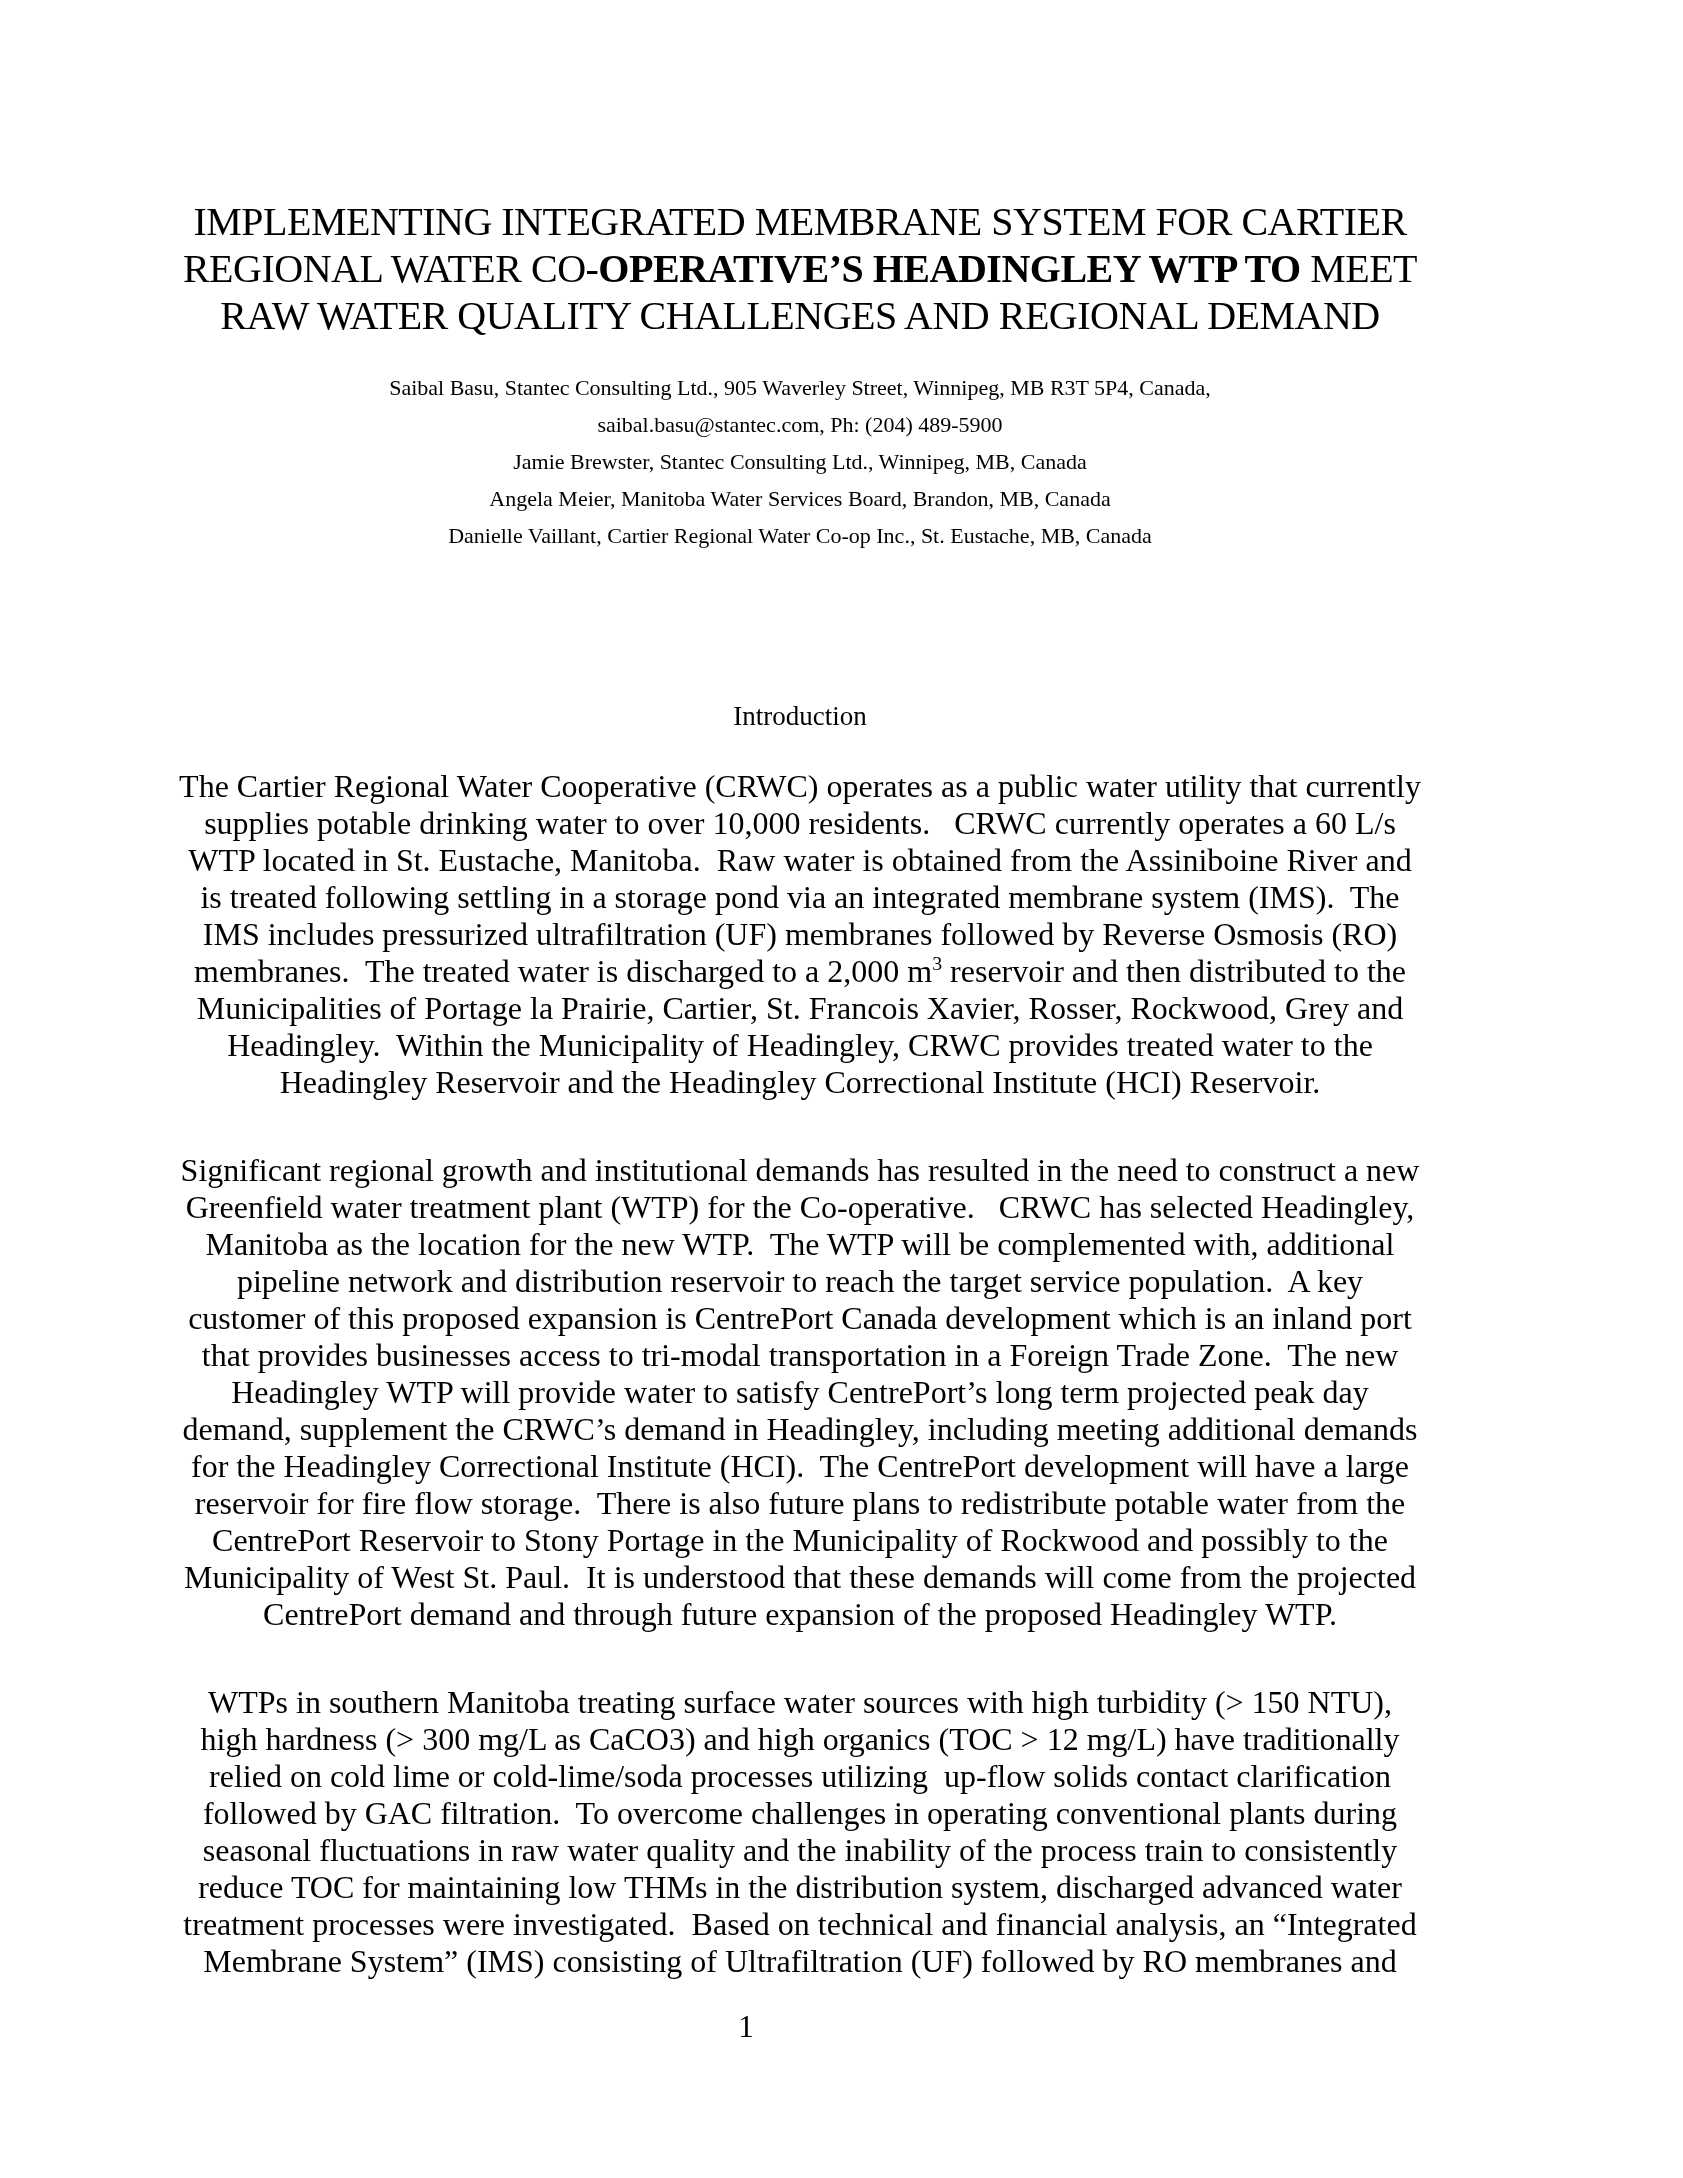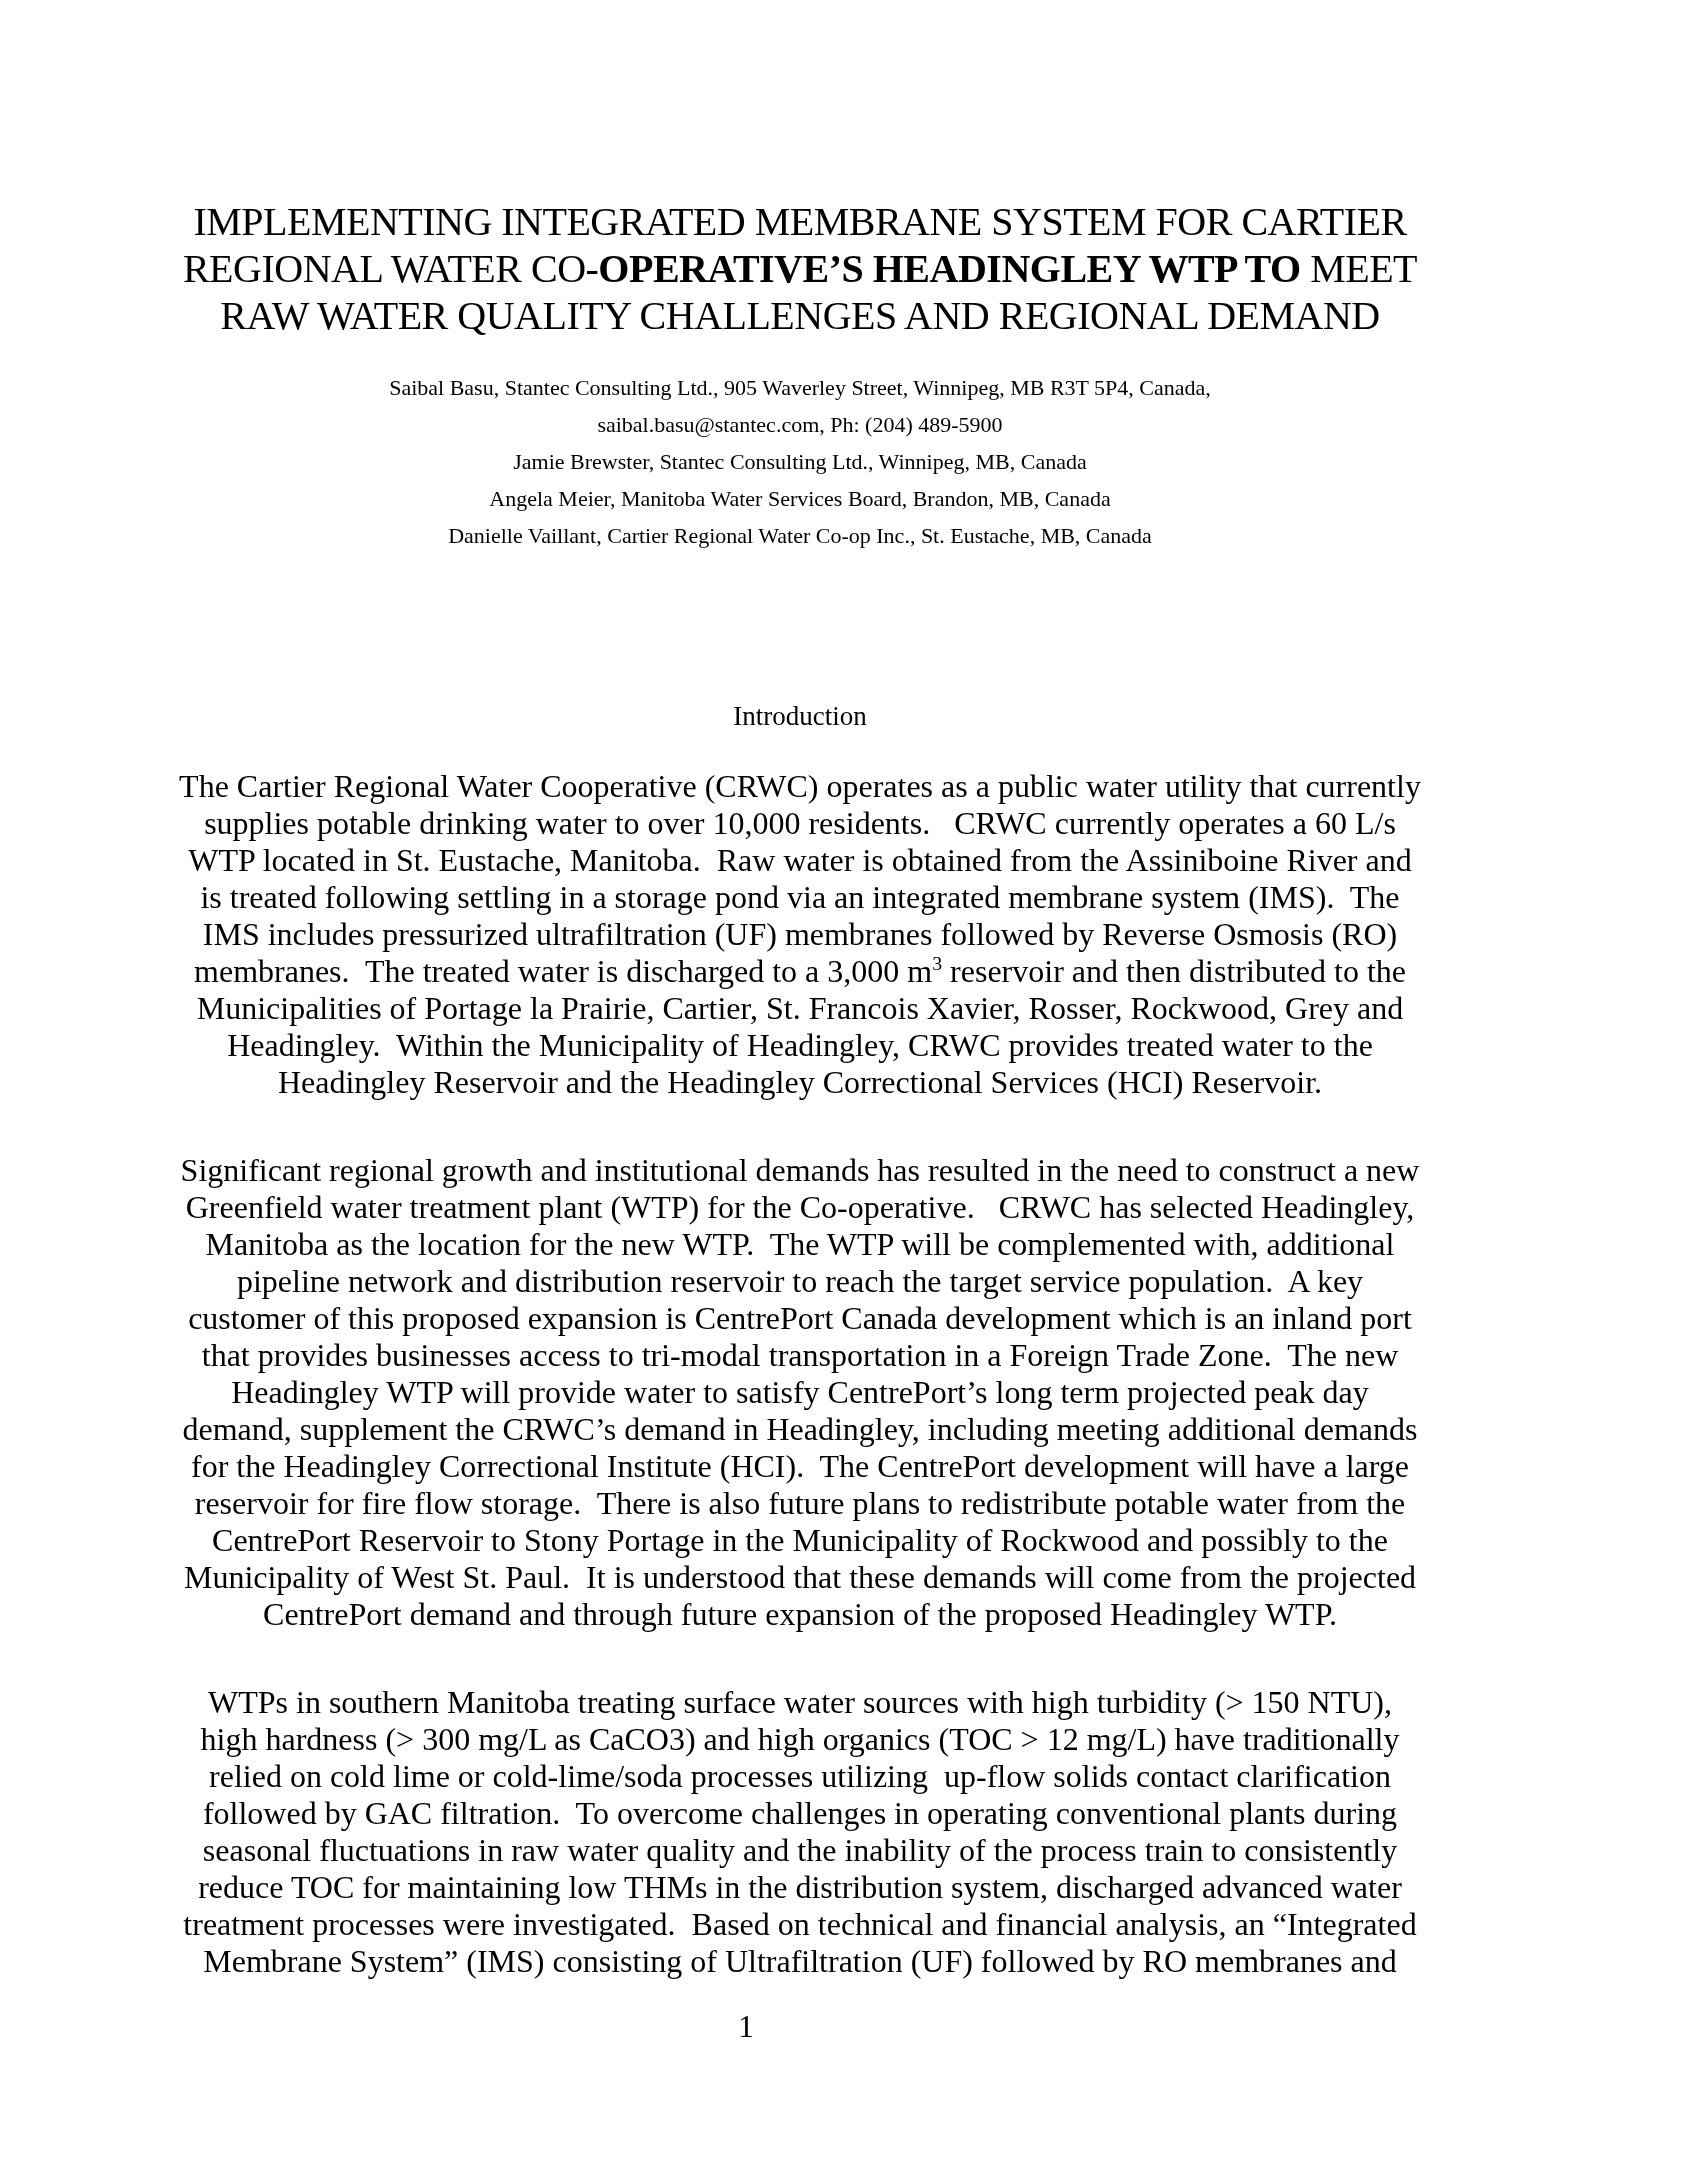--- a/index.html
+++ b/index.html
@@ -94,24 +94,24 @@
     </div>
 
     <div class="section-heading">Introduction</div>
 
     <div class="para">
       <div class="line">The Cartier Regional Water Cooperative (CRWC) operates as a public water utility that currently</div>
       <div class="line">supplies potable drinking water to over 10,000 residents.   CRWC currently operates a 60 L/s</div>
       <div class="line">WTP located in St. Eustache, Manitoba.  Raw water is obtained from the Assiniboine River and</div>
       <div class="line">is treated following settling in a storage pond via an integrated membrane system (IMS).  The</div>
       <div class="line">IMS includes pressurized ultrafiltration (UF) membranes followed by Reverse Osmosis (RO)</div>
-      <div class="line"><span>membranes.  The treated water is discharged to a 3,000 m</span><sup>3</sup><span> reservoir and then distributed to the</span></div>
+      <div class="line"><span>membranes.  The treated water is discharged to a 2,000 m</span><sup>3</sup><span> reservoir and then distributed to the</span></div>
       <div class="line">Municipalities of Portage la Prairie, Cartier, St. Francois Xavier, Rosser, Rockwood, Grey and</div>
       <div class="line">Headingley.  Within the Municipality of Headingley, CRWC provides treated water to the</div>
-      <div class="line">Headingley Reservoir and the Headingley Correctional Services (HCI) Reservoir.</div>
+      <div class="line">Headingley Reservoir and the Headingley Correctional Institute (HCI) Reservoir.</div>
     </div>
 
     <div class="para spaced">
       <div class="line">Significant regional growth and institutional demands has resulted in the need to construct a new</div>
       <div class="line">Greenfield water treatment plant (WTP) for the Co-operative.   CRWC has selected Headingley,</div>
       <div class="line">Manitoba as the location for the new WTP.  The WTP will be complemented with, additional</div>
       <div class="line">pipeline network and distribution reservoir to reach the target service population.  A key</div>
       <div class="line">customer of this proposed expansion is CentrePort Canada development which is an inland port</div>
       <div class="line">that provides businesses access to tri-modal transportation in a Foreign Trade Zone.  The new</div>
       <div class="line">Headingley WTP will provide water to satisfy CentrePort’s long term projected peak day</div>

